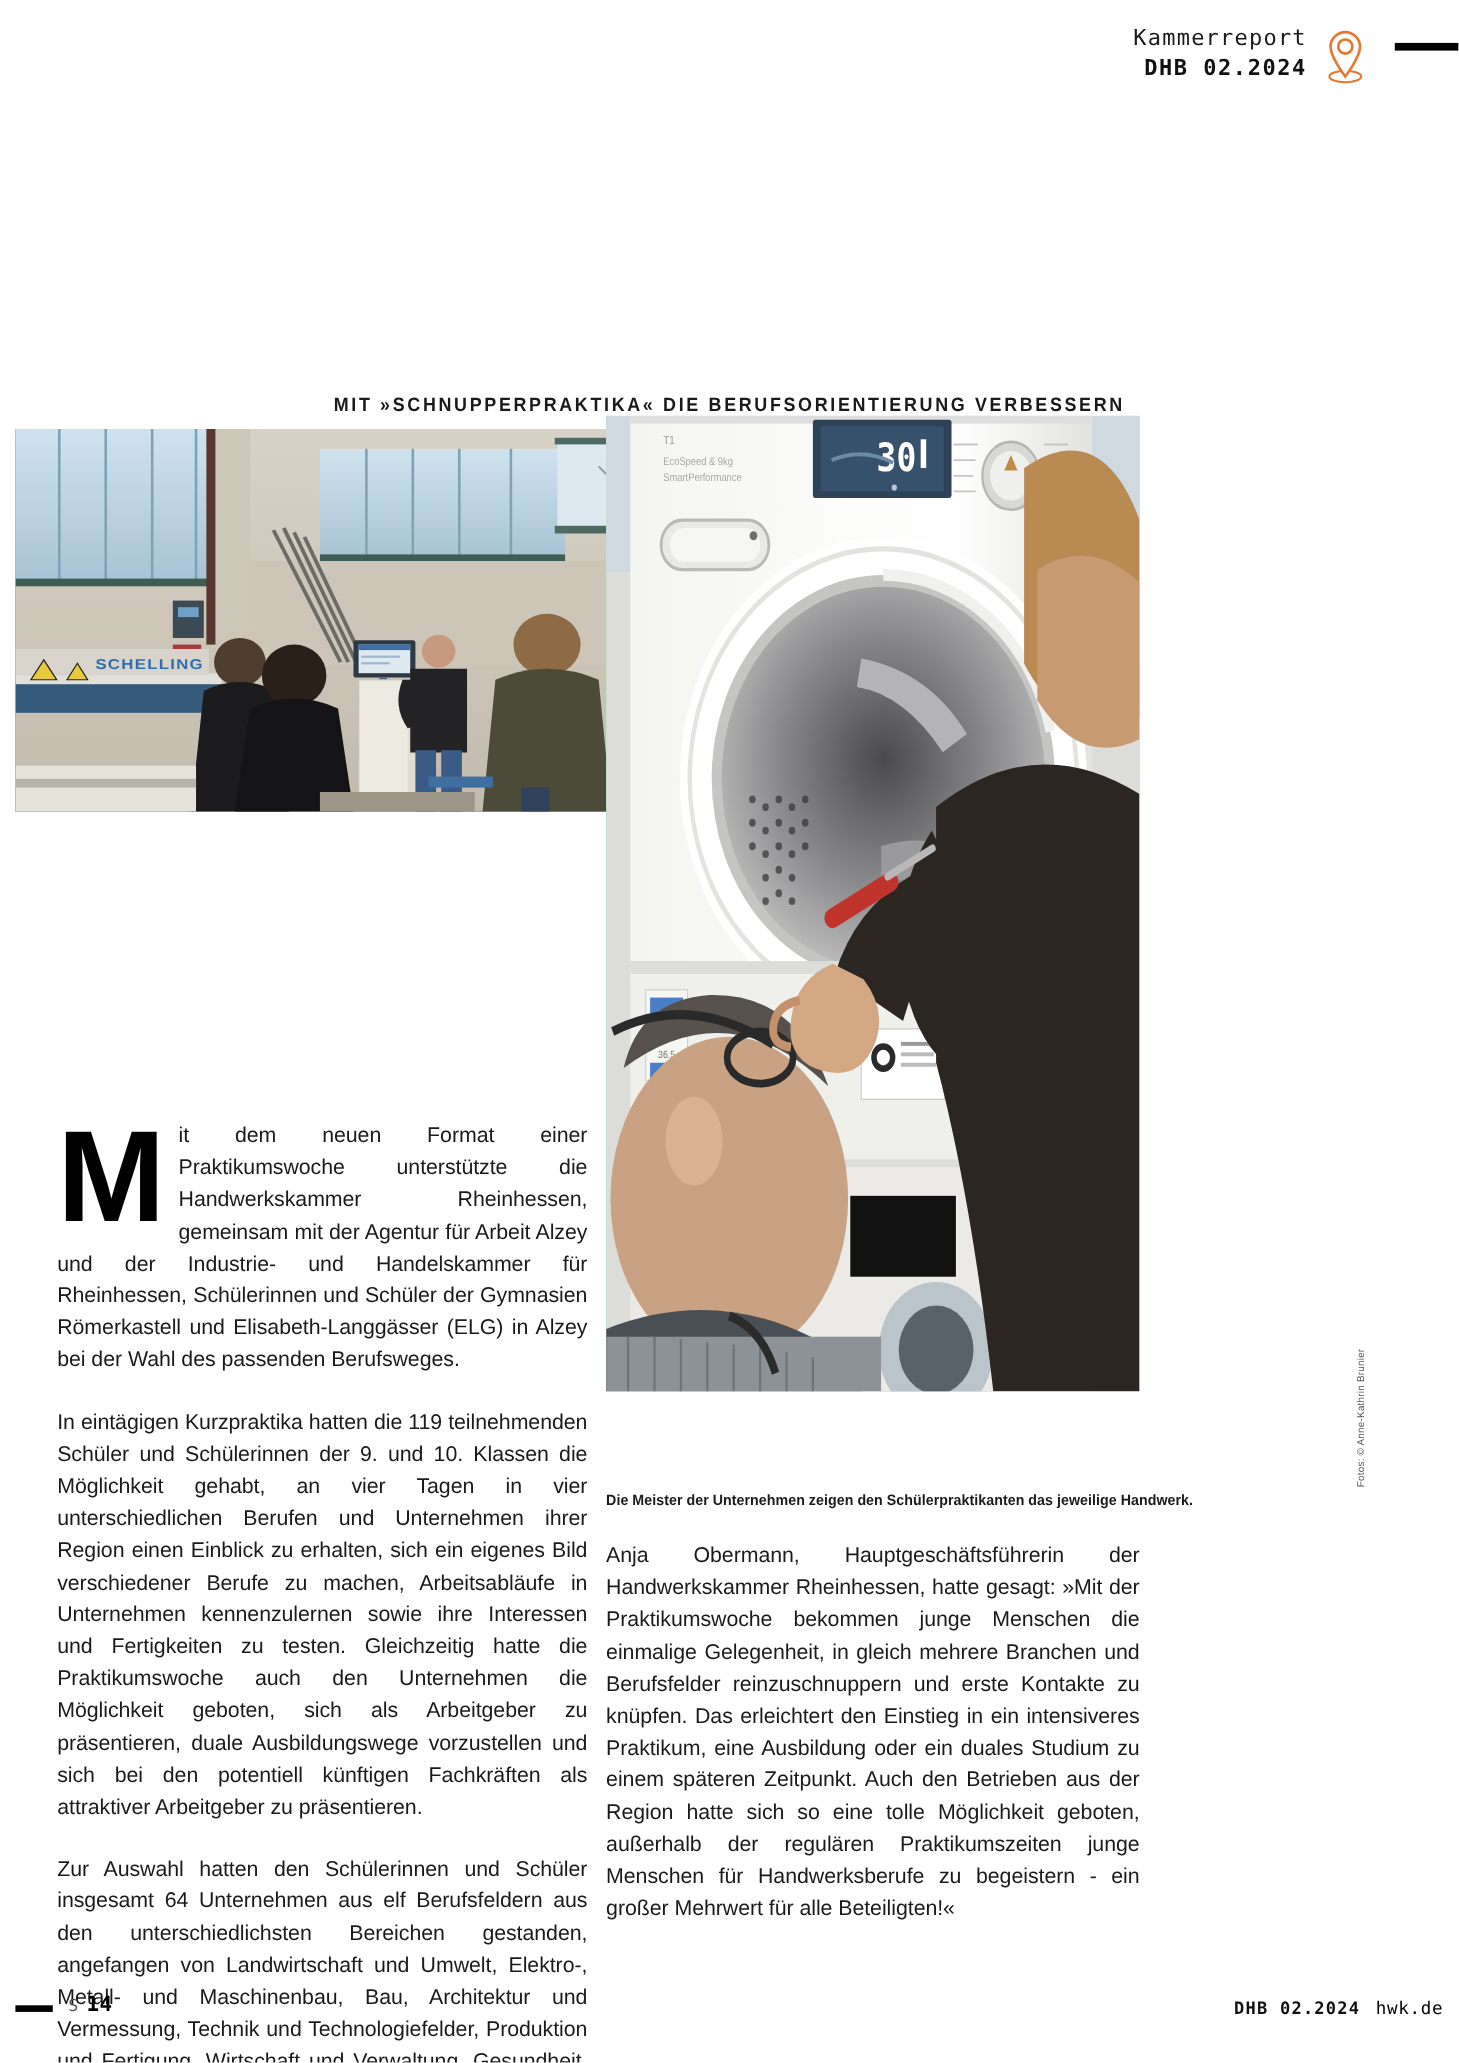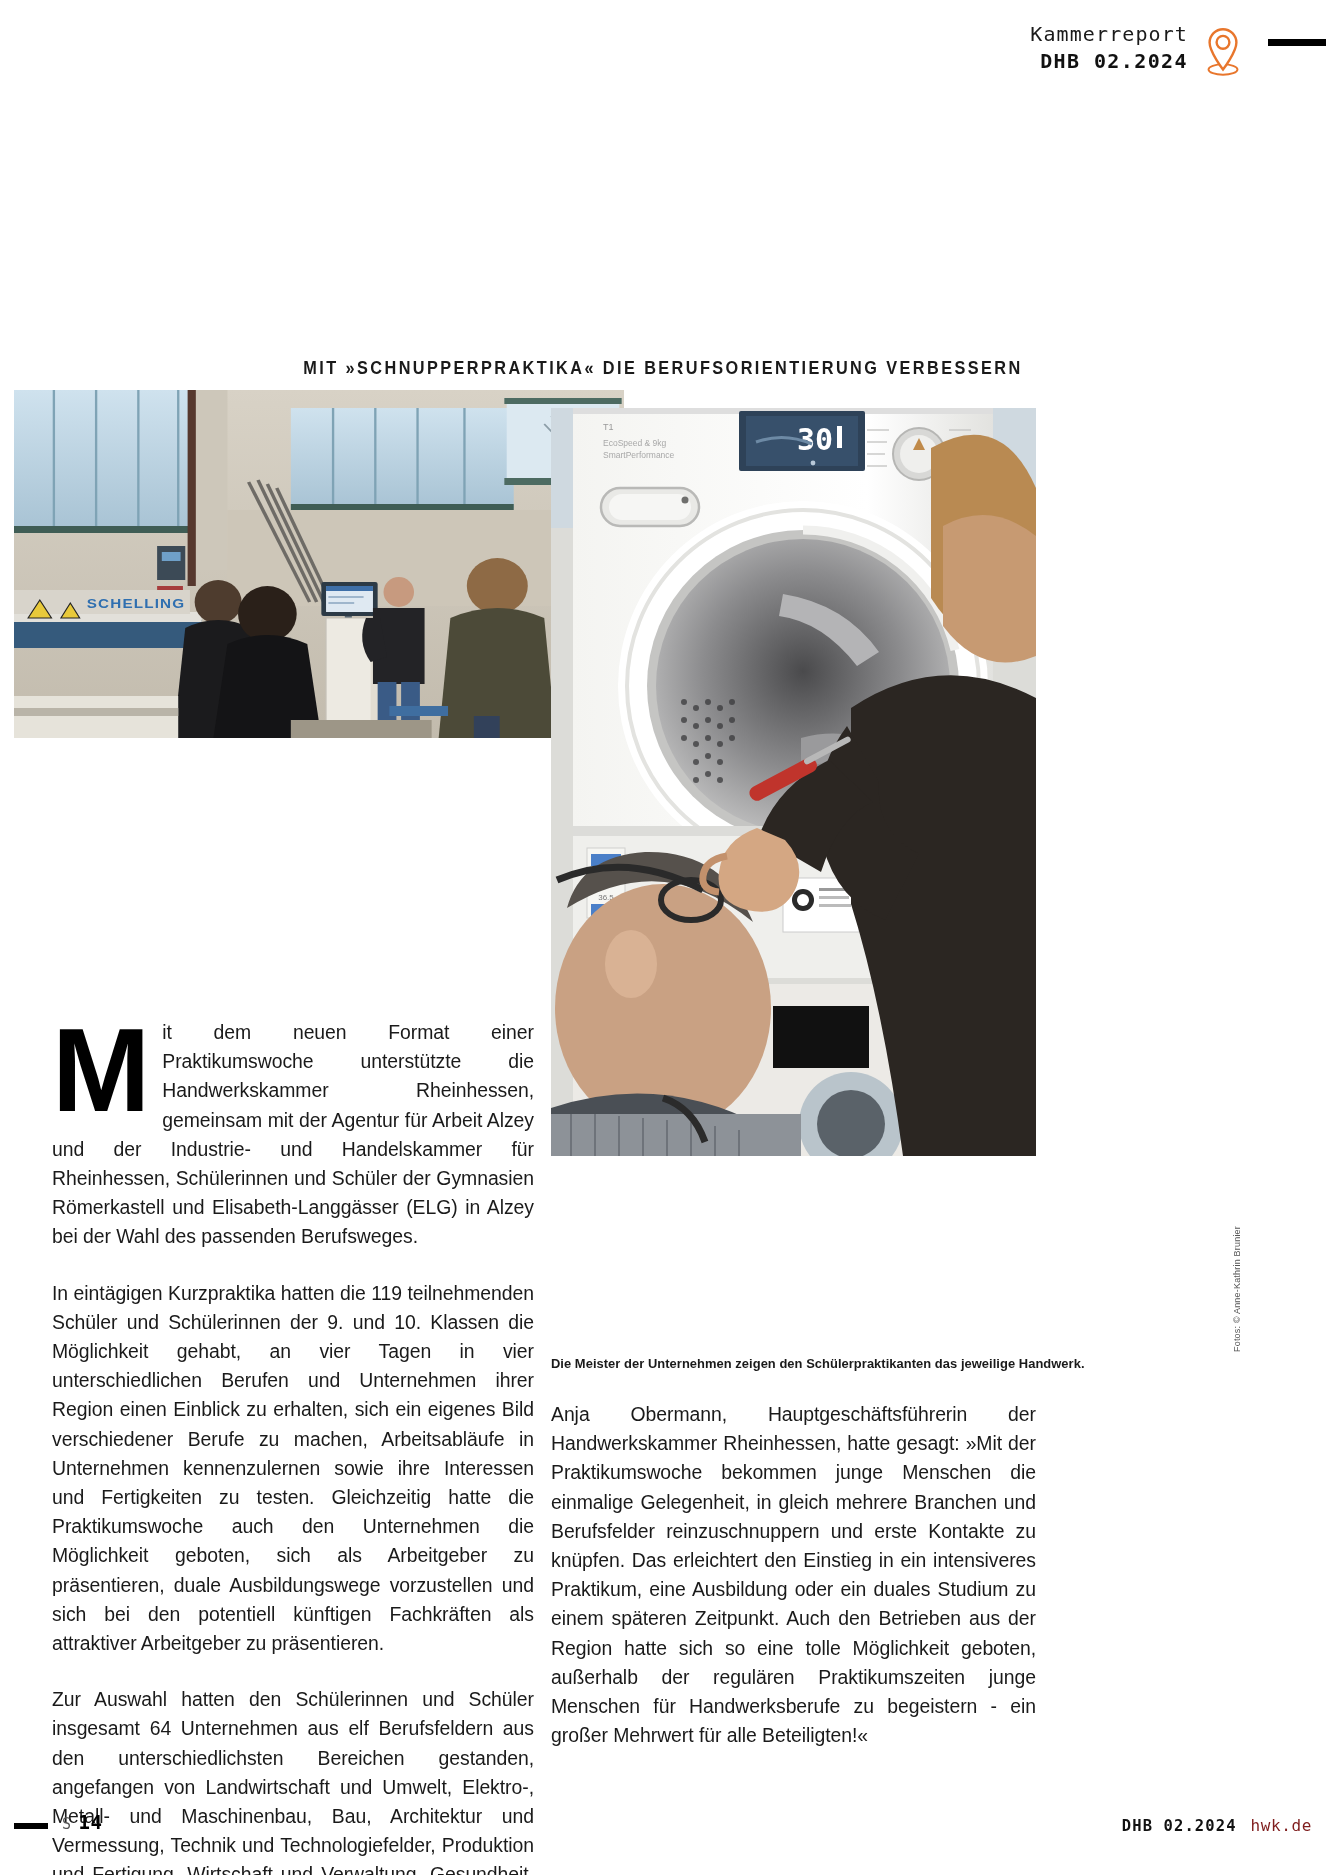--- a/index.html
+++ b/index.html
@@ -116,23 +116,23 @@
     top: 390px;
     width: 610px;
     height: 348px;
     overflow: hidden;
     background: #0ea5e9;
   }
 
   .photo-right {
     position: absolute;
     left: 551px;
-    top: 408px;
+    top: 378px;
     width: 485px;
-    height: 748px;
+    height: 887px;
     overflow: hidden;
     background: #86efac;
   }
 
   .photo svg { display: block; width: 100%; height: 100%; }
 
   
   .photo-caption {
     position: absolute;
     left: 551px;
@@ -262,21 +262,21 @@
   .footer-issue {
     font-size: 15.5px;
     font-weight: 700;
     color: #111111;
     letter-spacing: 1.1px;
   }
 
   .footer-url {
     font-size: 16px;
     font-weight: 400;
-    color: #7f1d1d;
+    color: #000000;
     letter-spacing: 0.6px;
   }
 </style>
 </head>
 <body>
 
 <div class="page">
 
   <div class="page-header">
     <div class="header-text-block">

